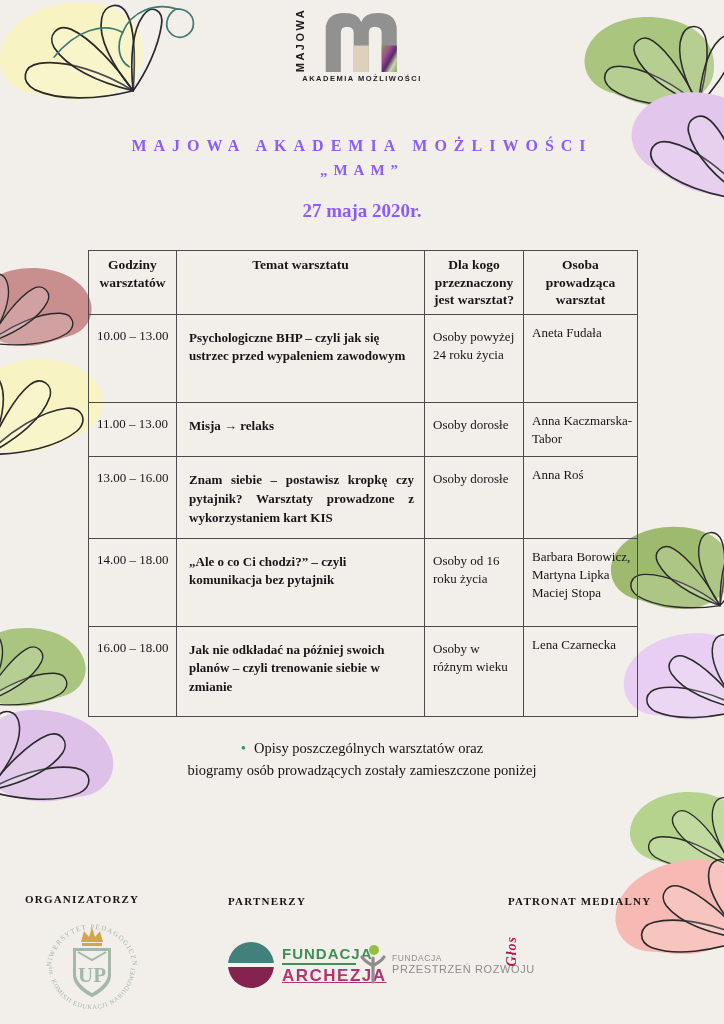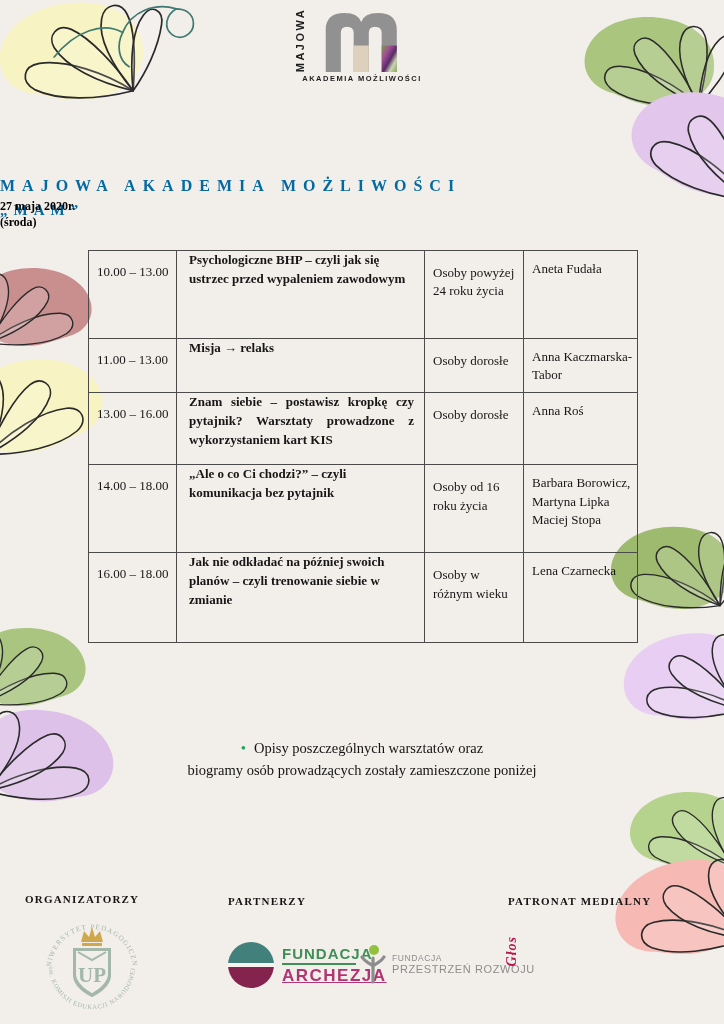--- a/index.html
+++ b/index.html
@@ -20,37 +20,37 @@
              width:124px;height:84px;}
   .maj-vert{position:absolute;left:-36px;top:26px;width:72px;text-align:center;
             transform:rotate(-90deg);font-family:"Liberation Sans",sans-serif;
             font-weight:bold;font-size:11px;letter-spacing:2.5px;color:#1d1d1d;}
   .m-svg{position:absolute;left:12px;top:2px;}
   .m-caption{position:absolute;left:-30px;top:66px;width:184px;text-align:center;
              font-family:"Liberation Sans",sans-serif;font-weight:600;
              font-size:7.5px;letter-spacing:1.5px;color:#1d1d1d;}
 
   
-  .title{position:absolute;left:0;right:0;top:137px;text-align:left;
-         color:#0369a1;font-weight:bold;margin-top:40px;}
+  .title{position:absolute;left:0;right:0;top:137px;text-align:center;
+         color:#8b5cf6;font-weight:bold;}
   .title-line1{font-size:16px;letter-spacing:7px;}
   .title-line2{font-size:15px;letter-spacing:6px;margin-top:7px;}
-  .date{position:absolute;left:0;right:0;top:198px;text-align:left;
-        font-weight:bold;font-size:12px;line-height:1.35;color:#000000;}
+  .date{position:absolute;left:0;right:0;top:198px;text-align:center;
+        font-weight:bold;font-size:19px;line-height:1.35;color:#8b5cf6;}
 
   
   table.schedule{position:absolute;left:88px;top:250px;width:549px;
                  border-collapse:collapse;table-layout:fixed;
                  font-size:13px;color:#161616;}
   .schedule th,.schedule td{border:1.5px solid #4b4b4b;vertical-align:top;
                             background:transparent;}
   .schedule th{font-size:13.5px;font-weight:bold;text-align:center;
                padding:5px 3px;line-height:1.3;}
   .cell-time{padding:13px 4px 8px 8px;}
-  .cell-topic{font-weight:bold;padding:0 10px 10px 12px;line-height:1.45;}
+  .cell-topic{font-weight:bold;padding:14px 10px 10px 12px;line-height:1.45;}
   .cell-topic.justify{text-align:justify;}
   .cell-aud{padding:13px 5px 8px 8px;line-height:1.4;}
   .cell-lead{padding:9px 3px 8px 8px;line-height:1.4;}
 
   
   .note{position:absolute;left:0;right:0;top:738px;text-align:center;
         font-size:14.5px;line-height:1.45;color:#141414;}
   .note .bullet{color:#27a05c;font-size:15px;margin-right:8px;}
 
   
@@ -170,31 +170,36 @@
     </svg>
     <div class="m-caption">AKADEMIA MOŻLIWOŚCI</div>
   </div>
 
   <div class="title">
     <div class="title-line1">MAJOWA AKADEMIA MOŻLIWOŚCI</div>
     <div class="title-line2">„MAM”</div>
   </div>
   <div class="date">
     <div>27 maja 2020r.</div>
-    <div>(środa)</div>
   </div>
 
   <table class="schedule">
     <colgroup>
         <col style="width:88px">
         <col style="width:248px">
         <col style="width:99px">
         <col style="width:114px">
       </colgroup>
     <tbody>
+        <tr style="height:57px">
+      <th>Godziny warsztatów</th>
+      <th>Temat warsztatu</th>
+      <th>Dla kogo przeznaczony jest warsztat?</th>
+      <th>Osoba prowadząca warsztat</th>
+    </tr>
     <tr style="height:88px">
       <td class="cell-time">10.00 – 13.00</td>
       <td class="cell-topic">Psychologiczne BHP – czyli jak się ustrzec przed wypaleniem zawodowym</td>
       <td class="cell-aud">Osoby powyżej 24 roku życia</td>
       <td class="cell-lead">Aneta Fudała</td>
     </tr>
     <tr style="height:48px">
       <td class="cell-time">11.00 – 13.00</td>
       <td class="cell-topic">Misja → relaks</td>
       <td class="cell-aud">Osoby dorosłe</td>

